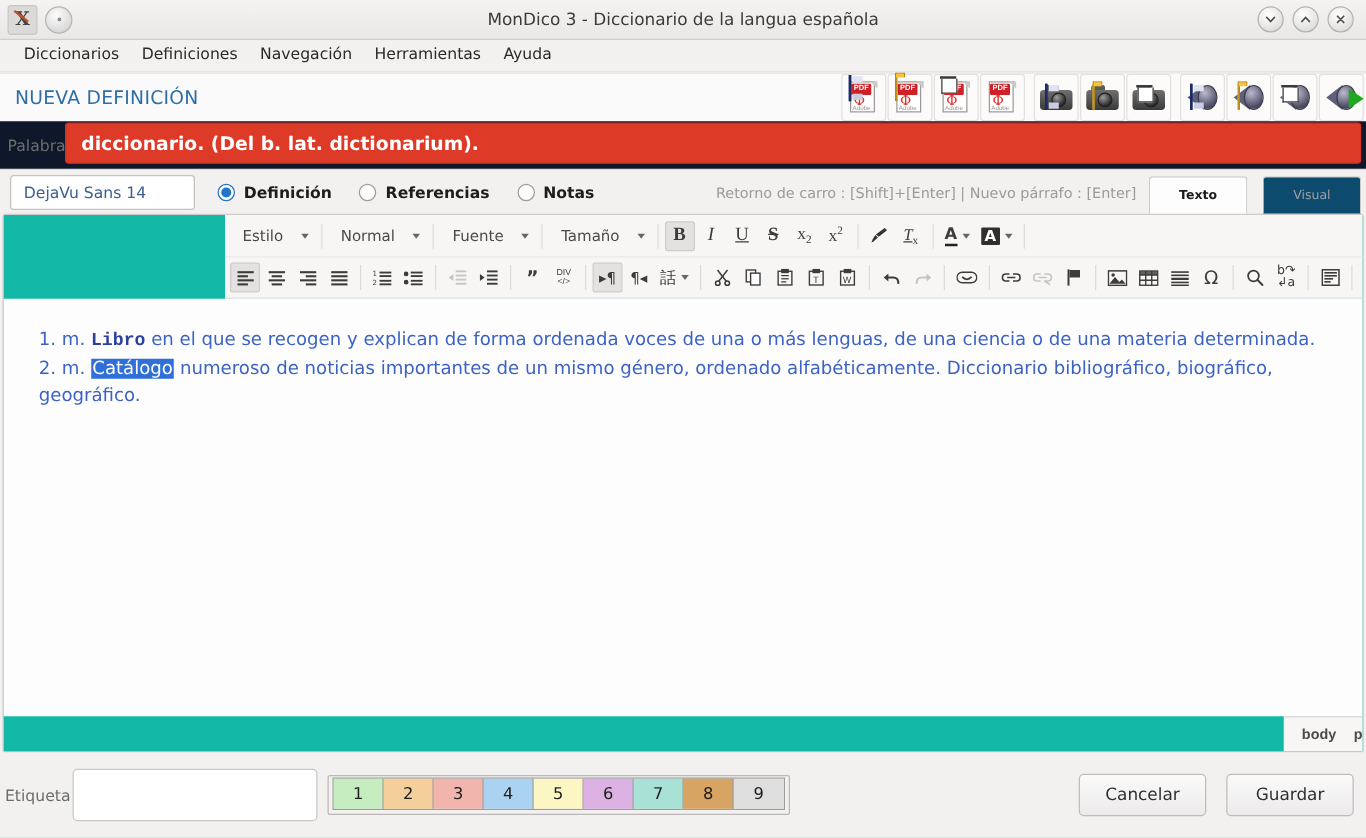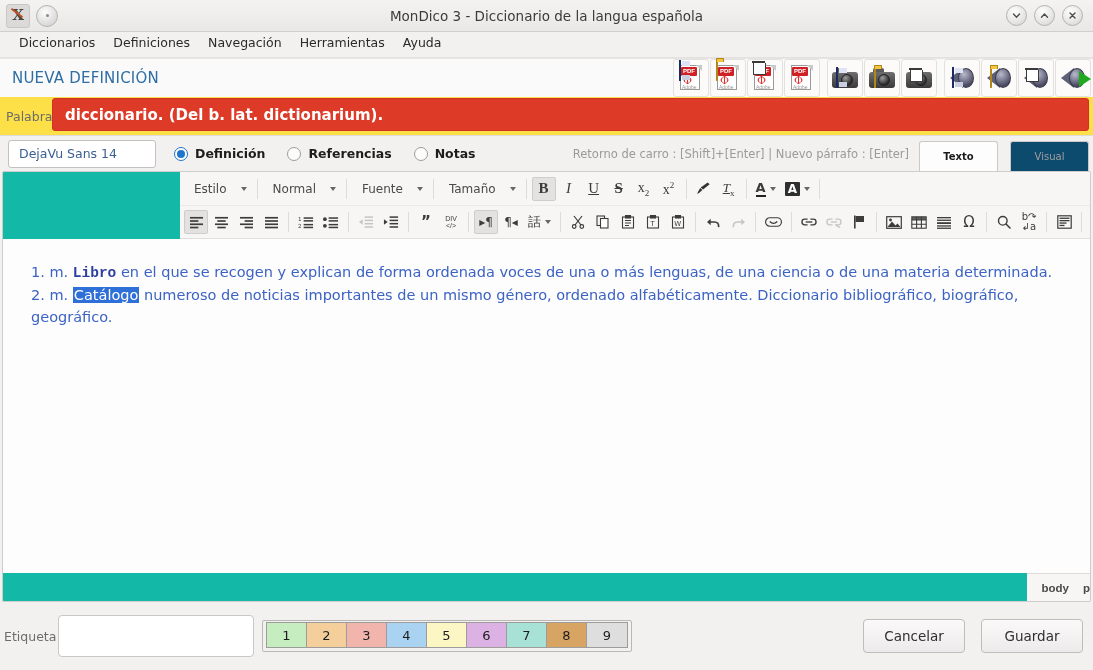--- a/index.html
+++ b/index.html
@@ -203,21 +203,21 @@
   .ov-trash { width: 11px; height: 13px; position: relative; }
   .ov-trash::before { content:""; position:absolute; left:0; top:2px; width:11px; height:11px; border:1px solid #3a3a3a; border-top:none; background:#fff; }
   .ov-trash::after { content:""; position:absolute; left:-1px; top:0px; width:13px; height:2px; background:#3a3a3a; }
   .ov-play { width:0; height:0; border-top:8px solid transparent; border-bottom:8px solid transparent; border-left:12px solid #1fa91f; }
 
   
   .word-row {
     display: flex; align-items: stretch;
     padding: 0 0 0 0;
     height: 38px;
-    background: #fde047;
+    background: #0f172a;
     position: relative;
   }
   .word-label {
     width: 52px;
     display: flex; align-items: center;
     justify-content: flex-start;
     padding-left: 6px;
     font-size: 12.5px;
     color: #6d6d6d;
   }

